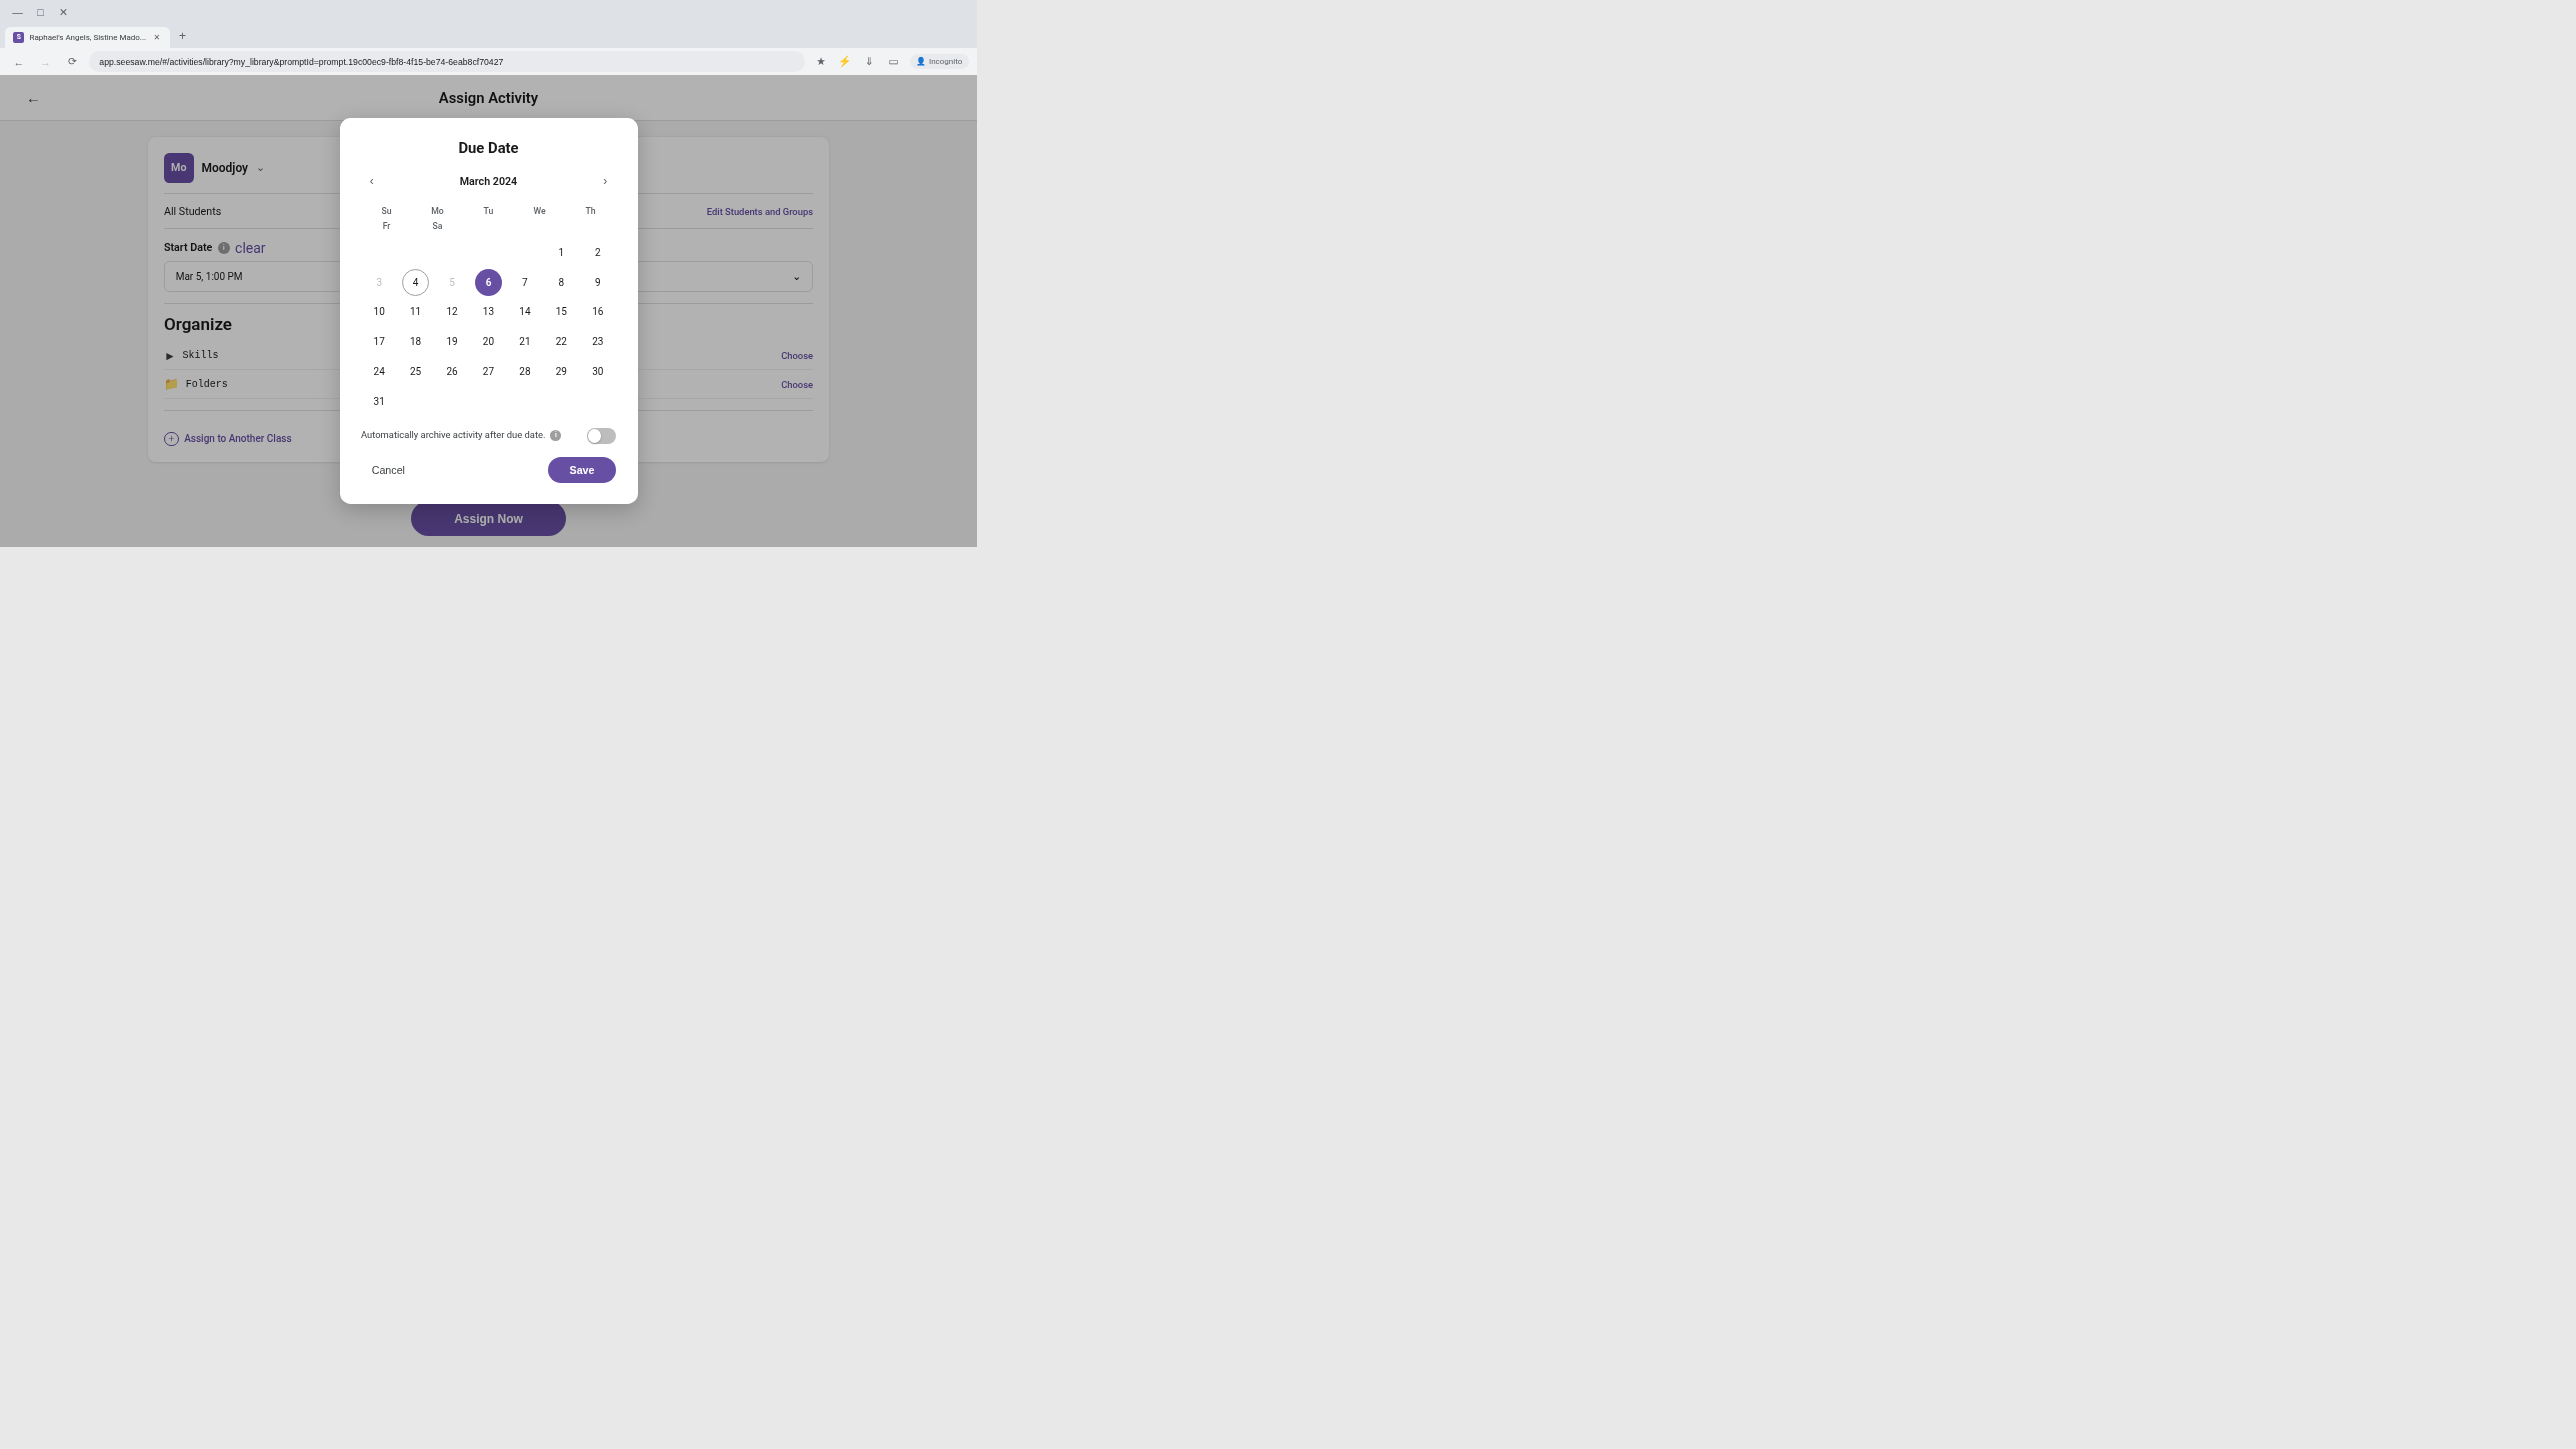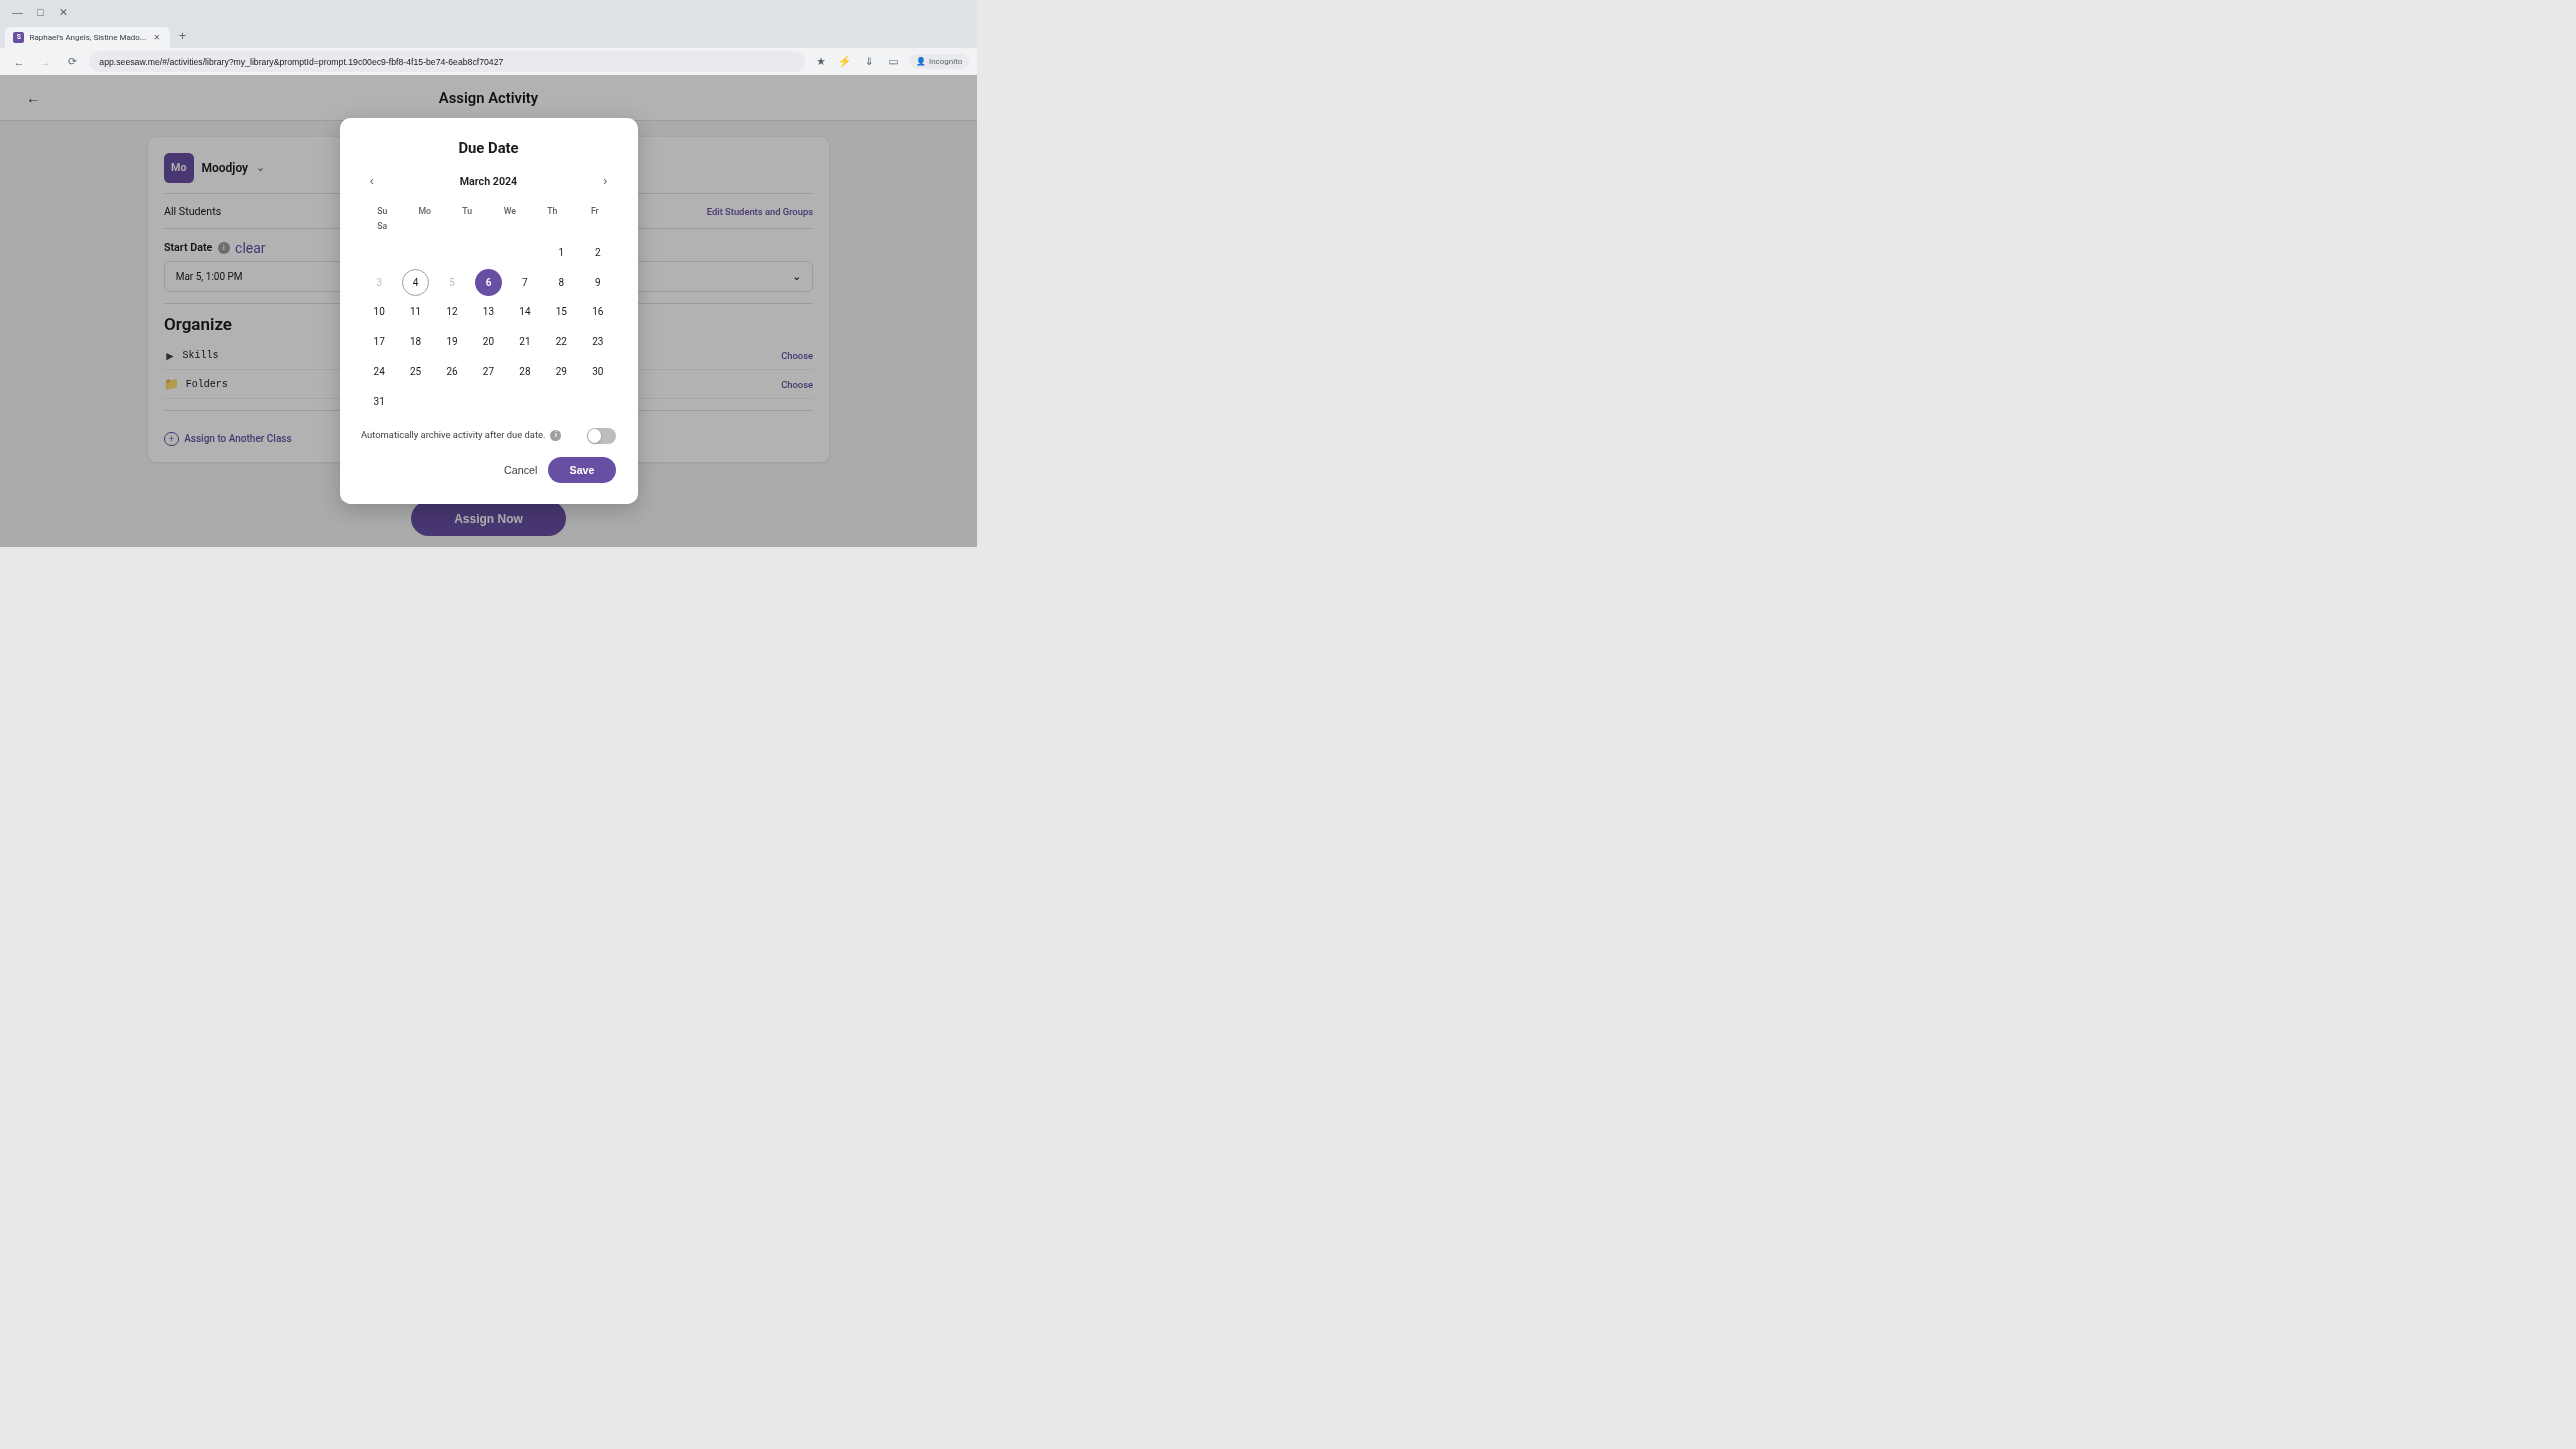--- a/index.html
+++ b/index.html
@@ -492,21 +492,21 @@
       font-weight: 600;
       color: #1a1a1a;
     }
 
     .calendar-grid {
       width: 100%;
     }
 
     .cal-header-row {
       display: grid;
-      grid-template-columns: repeat(6, 1fr);
+      grid-template-columns: repeat(5, 1fr);
       text-align: center;
       margin-bottom: 5.4px;
     }
 
     .cal-day-header {
       font-size: 8.7px;
       color: #5f6368;
       font-weight: 500;
       padding: 2.7px 0;
     }
@@ -575,21 +575,21 @@
       height: 13.4px;
       background: white;
       border-radius: 50%;
       top: 1.3px;
       left: 1.3px;
       box-shadow: 0 0.7px 2px rgba(0,0,0,0.3);
     }
 
     .modal-actions {
       display: flex;
-      justify-content: flex-end;
+      justify-content: space-between;
       align-items: center;
       margin-top: 5.4px;
     }
 
     .cancel-btn {
       background: transparent;
       border: none;
       color: #3c4043;
       font-size: 10.7px;
       font-weight: 500;

